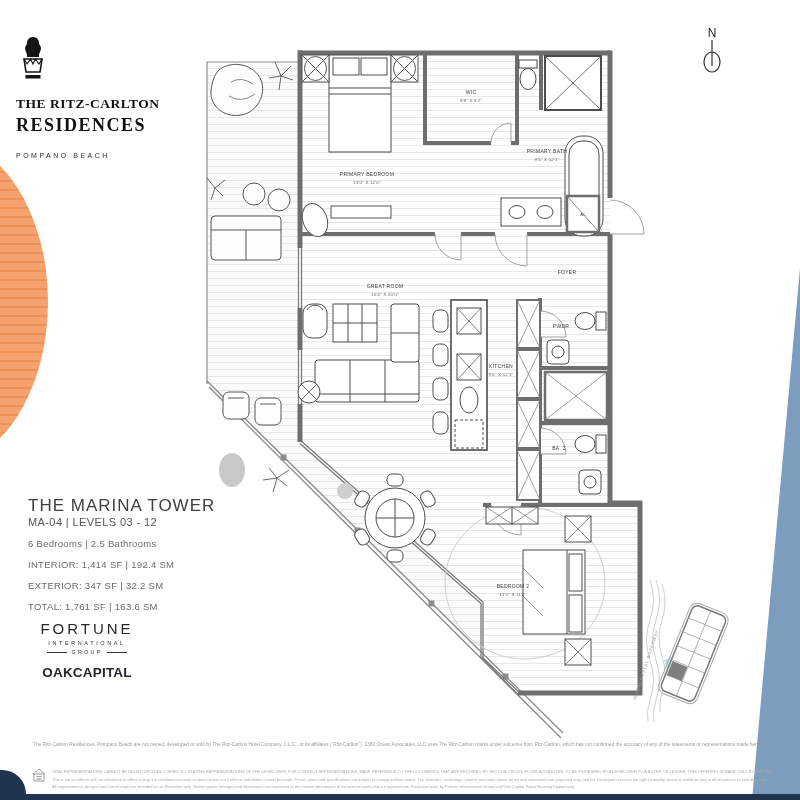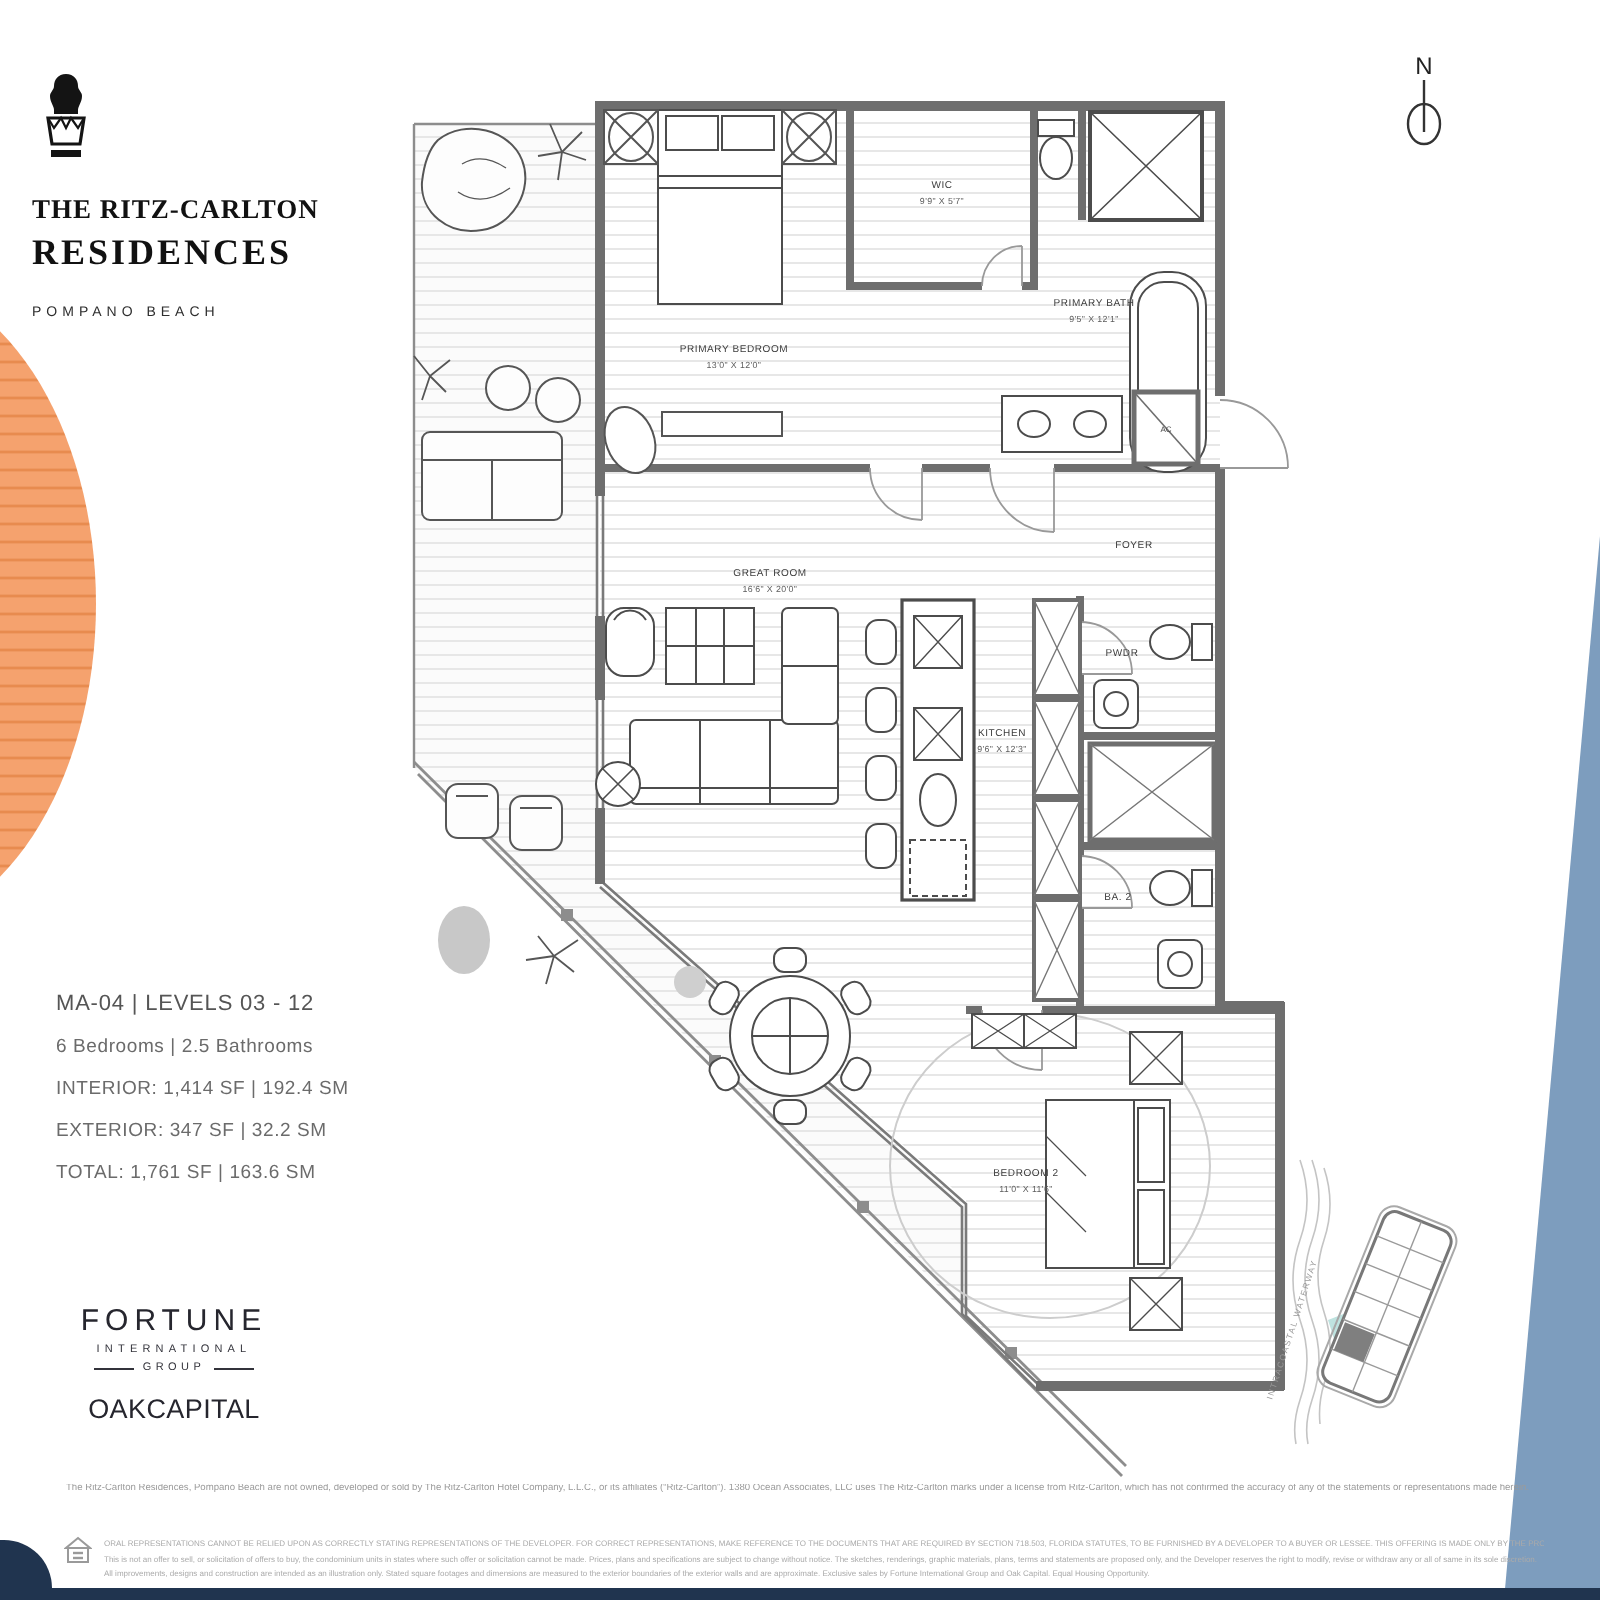--- a/index.html
+++ b/index.html
@@ -25,26 +25,26 @@
   .brand .line2{font-family:"Liberation Serif","DejaVu Serif",serif;font-weight:700;font-size:18px;letter-spacing:1.5px;margin-top:3px;}
   .brand .loc{font-size:7px;letter-spacing:2.5px;color:#2e2e2e;margin-top:16px;}
 
   
   .unitinfo{position:absolute;left:28px;top:496px;color:#444;}
   .unitinfo .title{font-size:17px;letter-spacing:1px;color:#3f3f3f;}
   .unitinfo .lvl{font-size:11px;color:#555;letter-spacing:.4px;}
   .unitinfo .stat{font-size:9.5px;color:#6b6b6b;margin-top:10px;letter-spacing:.3px;}
 
   
-  .devs{position:absolute;left:28px;top:652px;width:118px;text-align:center;color:#26262e;}
+  .devs{position:absolute;left:28px;top:620px;width:118px;text-align:center;color:#26262e;}
   .devs .fortune{font-size:15px;letter-spacing:3px;font-weight:400;}
   .devs .intl{font-size:5.5px;letter-spacing:2.6px;margin-top:3px;color:#33333b;}
   .devs .grp{display:flex;align-items:center;justify-content:center;gap:4px;font-size:5.5px;letter-spacing:2.2px;margin-top:3px;color:#33333b;}
   .devs .grp:before,.devs .grp:after{content:"";display:block;width:20px;height:1px;background:#33333b;}
-  .devs .oak{font-size:13.5px;font-weight:400;letter-spacing:.2px;margin-top:10px;}
+  .devs .oak{font-size:13.5px;font-weight:700;letter-spacing:.2px;margin-top:10px;}
 
   
   .compass{position:absolute;left:697px;top:24px;}
 
   
   .plan{position:absolute;left:195px;top:48px;}
   .keyplan{position:absolute;left:628px;top:578px;}
 
   
   .disc1{position:absolute;left:33px;top:742px;width:735px;font-size:4.8px;color:#9b9b9b;
@@ -346,20 +346,21 @@
           <line x1="0" y1="60" x2="36" y2="60"></line>
         <line x1="0" y1="76" x2="36" y2="76"></line>
           <line x1="18" y1="0" x2="18" y2="92"></line>
       </g>
       <rect x="1.5" y="61" width="16" height="15" fill="#7f7f7f" stroke="none"></rect>
     </g>
     <text transform="translate(8,122) rotate(-72)" font-size="4.2" fill="#9a9a9a" letter-spacing="0.8">INTRACOASTAL WATERWAY</text>
   </svg>
 
   <div class="unitinfo">
+    <div class="title">THE MARINA TOWER</div>
     <div class="lvl">MA-04 | LEVELS 03 - 12</div>
     <div class="stat">6 Bedrooms | 2.5 Bathrooms</div>
     <div class="stat">INTERIOR: 1,414 SF | 192.4 SM</div>
     <div class="stat">EXTERIOR: 347 SF | 32.2 SM</div>
     <div class="stat">TOTAL: 1,761 SF | 163.6 SM</div>
   </div>
 
   <div class="devs">
     <div class="fortune">FORTUNE</div>
     <div class="intl">INTERNATIONAL</div>

